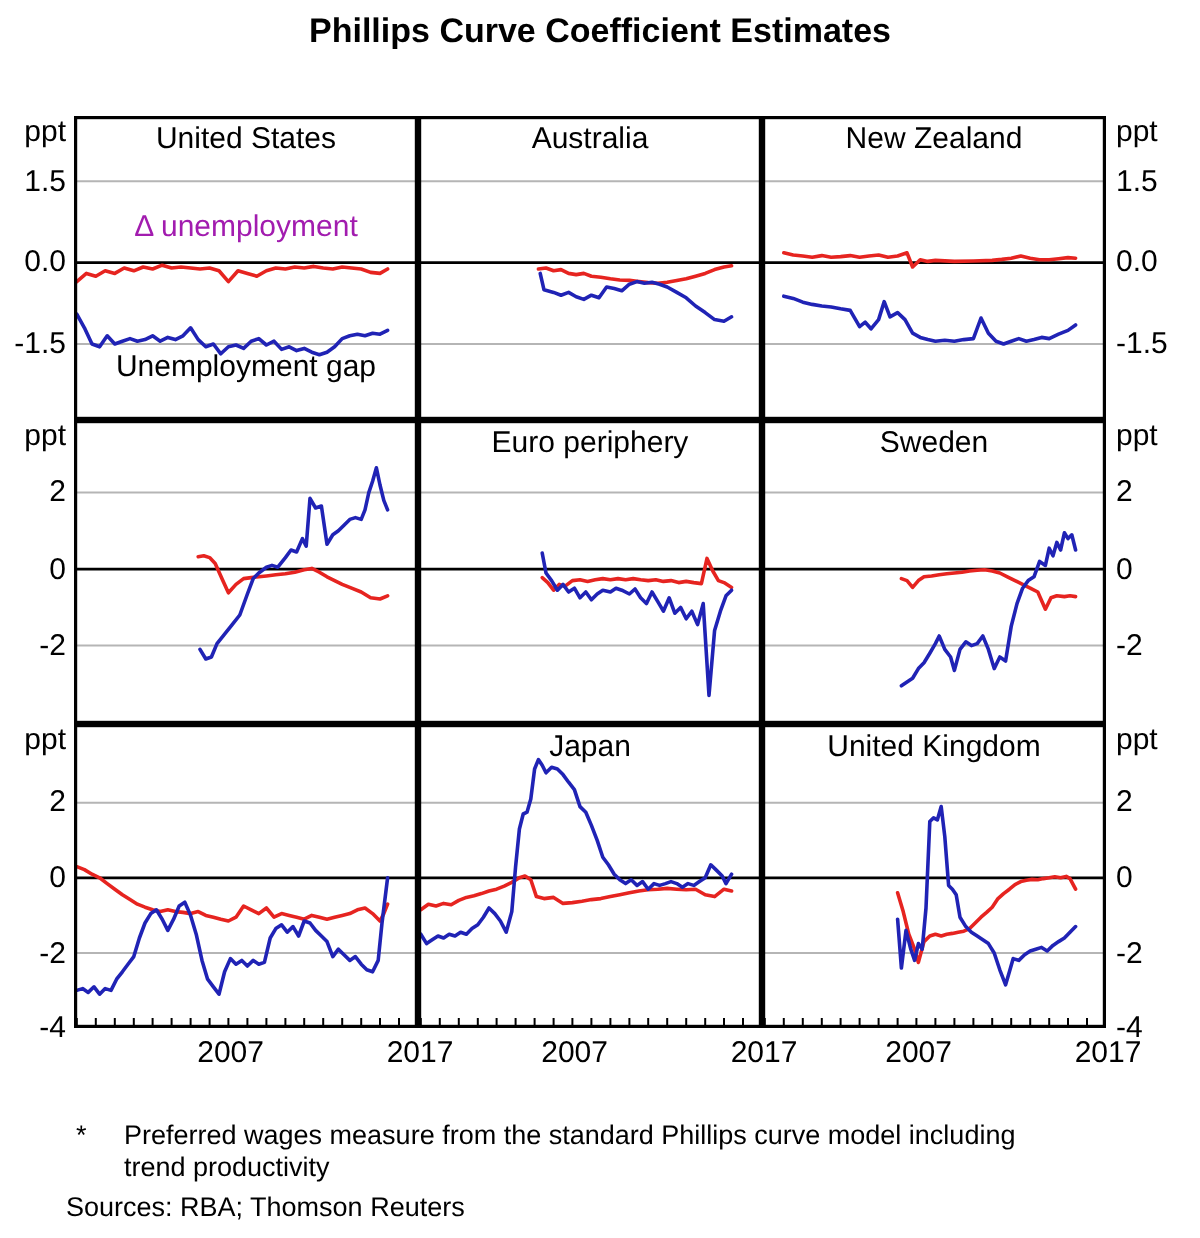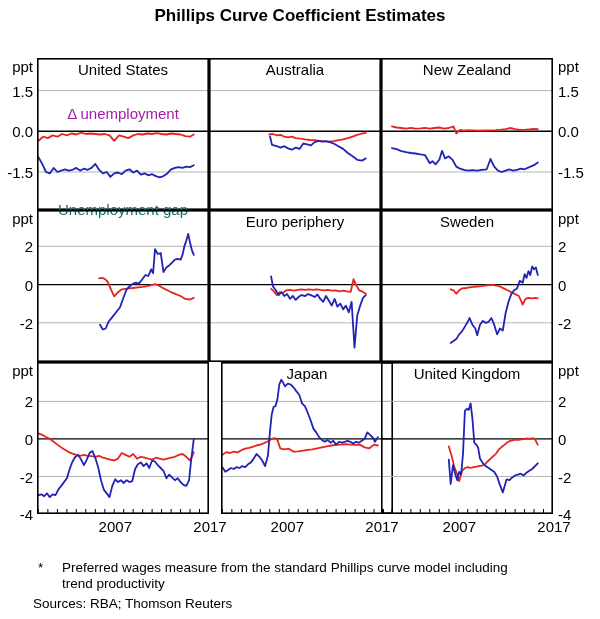--- a/index.html
+++ b/index.html
@@ -7,21 +7,21 @@
          font-family:"Liberation Sans","DejaVu Sans",sans-serif;color:#000;overflow:hidden;}
   .chart-title{position:absolute;top:6px;left:0;width:600px;text-align:center;
                font-size:17px;font-weight:bold;letter-spacing:0px;}
   .chart-subtitle{position:absolute;top:34px;left:0;width:600px;text-align:center;font-size:15px;}
   #plot-region{position:absolute;left:37px;top:58px;width:516px;height:460px;}
   .panel{position:absolute;width:172px;height:152px;}
   .panel svg{display:block;width:172px;height:152px;}
   .panel-title{position:absolute;top:4px;left:0;width:100%;text-align:center;font-size:15px;line-height:16px;}
   .legend-label{position:absolute;left:0;width:100%;text-align:center;font-size:15px;line-height:16px;}
   .legend-red{top:48px;color:#a21caf;}
-  .legend-blue{top:144px;color:#0f766e;}
+  .legend-blue{top:118px;color:#000000;}
   .grid{stroke:#b5b5b5;stroke-width:1;}
   .zero{stroke:#000;stroke-width:1.4;}
   .tick{stroke:#000;stroke-width:1;}
   .frame{fill:none;stroke:#000;stroke-width:1.6;}
   .ytick{position:absolute;font-size:15px;line-height:15px;transform:translateY(-50%);}
   .ytick.left{left:0;width:33px;text-align:right;}
   .ytick.right{left:558px;width:40px;text-align:left;}
   .xlabel{position:absolute;top:518px;width:44px;text-align:center;font-size:15px;margin-left:20px;}
   #footnote-block{position:absolute;left:38px;top:560px;width:500px;font-size:13.5px;line-height:16px;}
   #footnote-marker{position:absolute;left:0;top:0;}
@@ -123,21 +123,21 @@
           <line class="tick" x1="124.6" x2="124.6" y1="152" y2="147"></line>
           <line class="tick" x1="134.1" x2="134.1" y1="152" y2="147"></line>
           <line class="tick" x1="143.6" x2="143.6" y1="152" y2="147"></line>
           <line class="tick" x1="153.0" x2="153.0" y1="152" y2="147"></line>
           <line class="tick" x1="162.5" x2="162.5" y1="152" y2="147"></line>
           <polyline points="1.4,71.3 5.2,72.8 9.0,75.1 12.8,76.9 16.6,79.8 20.4,82.6 24.2,85.4 28.0,87.8 31.7,90.1 35.5,91.6 39.3,92.9 43.1,93.8 46.9,92.9 50.7,93.8 54.5,94.2 58.3,94.8 62.1,93.8 65.9,95.7 69.7,96.6 73.4,97.6 77.2,98.5 81.0,96.6 84.8,91.0 88.6,92.9 92.4,94.8 96.2,92.0 100.0,96.6 103.8,94.8 107.6,95.7 111.3,96.6 115.1,97.6 118.9,95.7 122.7,96.6 126.5,97.6 130.3,96.6 134.1,95.7 137.9,94.8 141.7,92.9 145.5,92.0 149.3,94.8 153.0,98.5 154.9,94.8 156.8,90.1" fill="none" stroke="#e62420" stroke-width="1.8" stroke-linejoin="round" stroke-linecap="round"></polyline>
           <polyline points="1.4,133.2 4.3,132.3 7.1,134.2 10.0,131.4 12.8,135.1 15.6,132.3 18.5,133.2 21.3,127.6 24.2,123.9 27.0,120.1 29.9,116.3 32.7,107.0 35.5,99.5 38.4,94.8 41.2,92.9 44.1,97.6 46.9,103.2 49.8,97.6 52.6,91.0 55.4,89.1 58.3,95.7 61.1,105.1 64.0,118.2 66.8,127.6 69.7,131.4 72.5,135.1 75.3,123.9 78.2,117.3 81.0,120.1 83.9,118.2 86.7,121.0 89.6,118.2 92.4,120.1 95.2,119.2 98.1,107.0 100.9,102.3 103.8,100.4 106.6,104.1 109.5,101.3 112.3,106.0 115.1,98.5 118.0,99.5 120.8,103.2 123.7,106.0 126.5,108.8 129.4,116.3 132.2,112.6 135.0,115.4 137.9,118.2 140.7,116.3 143.6,120.1 146.4,122.9 149.3,123.9 152.1,118.2 154.0,99.5 156.8,76.9" fill="none" stroke="#2023b5" stroke-width="1.8" stroke-linejoin="round" stroke-linecap="round"></polyline>
           <rect class="frame" x="0.8" y="0.8" width="170.4" height="150.4"></rect>
         </svg>
     </div>
-    <div class="panel" style="left:184px;top:304px;">
+    <div class="panel" style="left:172px;top:304px;">
       <svg viewBox="0 0 172 152">
           <line class="grid" x1="0" x2="172" y1="39.4" y2="39.4"></line>
           <line class="grid" x1="0" x2="172" y1="114.5" y2="114.5"></line>
           <line class="zero" x1="0" x2="172" y1="76.9" y2="76.9"></line>
           <line class="tick" x1="1.4" x2="1.4" y1="152" y2="147"></line>
           <line class="tick" x1="10.9" x2="10.9" y1="152" y2="147"></line>
           <line class="tick" x1="20.4" x2="20.4" y1="152" y2="147"></line>
           <line class="tick" x1="29.9" x2="29.9" y1="152" y2="147"></line>
           <line class="tick" x1="39.3" x2="39.3" y1="152" y2="147"></line>
           <line class="tick" x1="48.8" x2="48.8" y1="152" y2="147"></line>

